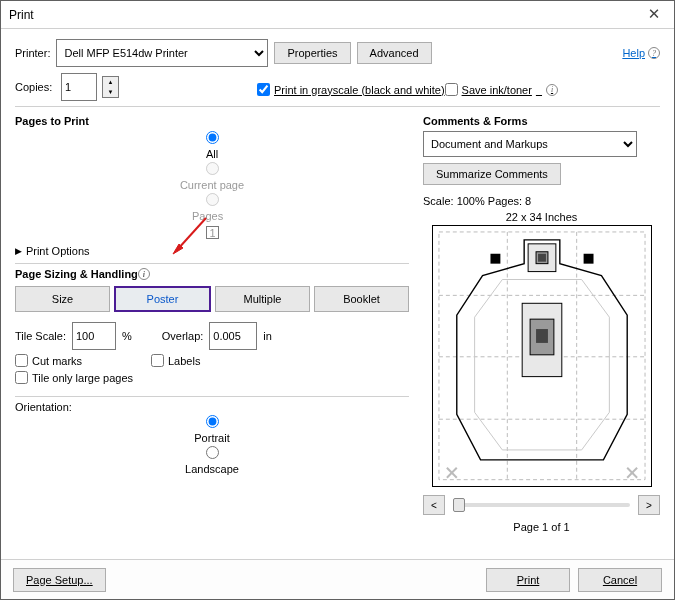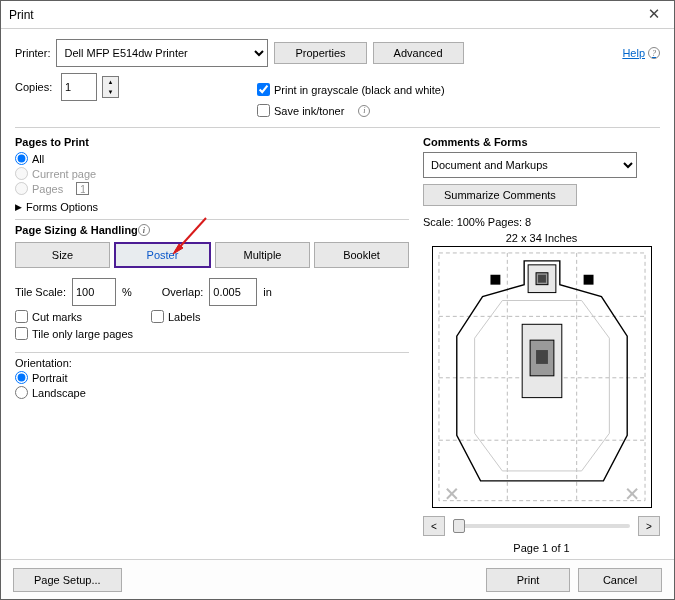--- a/index.html
+++ b/index.html
@@ -6,36 +6,36 @@
   html, body { margin: 0; padding: 0; }
   body { width: 675px; height: 600px; background: #fff; color: #000; border: 1px solid #606060; position: relative; }
   .titlebar { height: 28px; line-height: 28px; padding: 0 8px; display: flex; align-items: center; justify-content: space-between; border-bottom: 1px solid #d0d0d0; }
   .titlebar .title { font-size: 12px; }
   .close-x { width: 24px; height: 24px; text-align: center; line-height: 22px; font-size: 15px; color: #444; cursor: pointer; }
   .content { position: absolute; top: 28px; left: 0; right: 0; bottom: 40px; padding: 10px 14px 0 14px; }
   .top-row { display: flex; align-items: center; gap: 6px; margin-bottom: 6px; }
   label.lbl { color: #000; }
   select, input[type=text] { border: 1px solid #7a7a7a; height: 28px; padding: 0 3px; background: #fff; }
   .printer-select { width: 212px; }
-  .btn { background: #e8e8e8; border: 1px solid #adadad; height: 22px; padding: 0 20px; cursor: pointer; }
+  .btn { background: #e8e8e8; border: 1px solid #adadad; height: 22px; padding: 0 12px; cursor: pointer; }
   .help-link { margin-left: auto; color: #0066cc; text-decoration: underline; display: flex; align-items: center; gap: 3px; }
   .info-icon { width: 12px; height: 12px; border: 1px solid #888; border-radius: 50%; display: inline-flex; align-items: center; justify-content: center; font-size: 8px; color: #666; font-style: italic; font-family: Georgia, serif; }
   .copies-row { display: flex; align-items: center; gap: 6px; margin-bottom: 4px; }
   .copies-input { width: 36px; text-align: left; padding-left:4px }
   .spinner { display: inline-flex; flex-direction: column; margin-left: -1px; border:1px solid #7a7a7a;}
   .spinner button { width: 15px; height: 10px; font-size: 6px; line-height:4px; padding: 0; background: #efefef; border: none; cursor:pointer;}
-  .right-opts { margin-left: 242px; display: flex; flex-direction: column; gap: 8px; margin-top:-22px; margin-bottom:10px;}
+  .right-opts { margin-left: 242px; display: flex; flex-direction: row; gap: 0; margin-top:-22px; margin-bottom:10px;text-decoration:underline;}
   .check-row { display: flex; align-items: center; gap: 4px; }
   .check-row input { width:13px; height:13px; margin:0;}
   .columns { display: flex; gap: 14px; }
   .leftcol { flex: 0 0 394px; }
   .rightcol { flex: 1; }
   .section-title { font-weight: bold; margin: 4px 0 4px 0; }
   .hr { height:1px; background:#d0d0d0; margin:4px 0;}
-  .radio-row { display: flex; align-items: center; gap: 4px; margin: 2px 0; }
+  .radio-row { display: flex; align-items: center; gap: 4px; margin: 2px 0; flex-direction: column; }
   .radio-row input { margin:0; width:13px; height:13px;}
   .disabled { color: #9a9a9a; }
   .pages-input { width: 205px; background: #f3f3f3; color:#9a9a9a;}
   .more-opts { display: flex; align-items: center; gap: 4px; margin: 6px 0; cursor:pointer;}
   .tri { font-size: 9px; }
   .sizing-row { display: flex; gap: 4px; margin: 6px 0 10px 0;}
   .sizing-btn { flex: 1; height: 26px; background: #e8e8e8; border: 1px solid #adadad; cursor:pointer;}
   .sizing-btn.selected { border: 2px solid #4c1d95; color: #0a58ca; background:#e8ecef;}
   .field-row { display:flex; align-items:center; gap:6px; margin:4px 0;}
   .small-input { width:44px;}
@@ -44,21 +44,21 @@
   .summarize { margin-top: 6px; }
   .scale-line { margin-top: 10px; }
   .dim-line { text-align:center; margin: 4px 0 2px 0;}
   .preview-box { width: 220px; height: 262px; border: 1px solid #000; margin: 0 auto; position: relative; background: #fff; overflow:hidden;}
   .preview-box svg { position:absolute; inset:0;}
   .pager { display:flex; align-items:center; gap:6px; margin-top:8px; justify-content:center;}
   .page-btn { width:22px; height:20px; background:#e8e8e8; border:1px solid #adadad; cursor:pointer; font-size:10px;}
   .page-slider { flex:1; height:4px; background:#ddd; border-radius:2px; position:relative; margin:0 2px;}
   .page-thumb { position:absolute; left:0; top:-5px; width:12px; height:14px; background:#e8e8e8; border:1px solid #888; border-radius:2px;}
   .page-of { text-align:center; margin-top:6px;}
-  .footer { position:absolute; bottom:0; left:0; right:0; height:40px; border-top:1px solid #d0d0d0; display:flex; align-items:center; padding: 0 12px; background:#fdfdfd;}
+  .footer { position:absolute; bottom:0; left:0; right:0; height:40px; border-top:1px solid #d0d0d0; display:flex; align-items:center; padding: 0 12px; background:#fdfdfd;text-decoration:underline;}
   .footer .btn { min-width: 84px; height:24px;}
   .footer-spacer{ flex:1;}
   
   .arrow { position:absolute; left:170px; top:215px; width:40px; height:40px; pointer-events:none; z-index:20;}
   .arrow svg line, .arrow svg polygon { stroke:#d81b1b; fill:#d81b1b;}
 </style>
 </head>
 <body>
 
 <div class="titlebar">
@@ -116,21 +116,21 @@
         <input type="radio" name="pp" disabled="" style="">
         <span>Current page</span>
       </label>
       <label class="radio-row disabled">
         <input type="radio" name="pp" disabled="" style="">
         <span style="width:40px">Pages</span>
         <input type="text" class="pages-input" disabled="" value="1" style="">
       </label>
       <div class="more-opts">
         <span class="tri">▶</span>
-        <span>Forms Options</span>
+        <span>Print Options</span>
       </div>
 
       <div class="hr"></div>
 
       <div class="section-title" style="display:flex;align-items:center;gap:0">
         <span>Page Sizing &amp; Handling</span>
         <span class="info-icon">i</span>
       </div>
       <div class="sizing-row">
         <button class="sizing-btn">Size</button>

